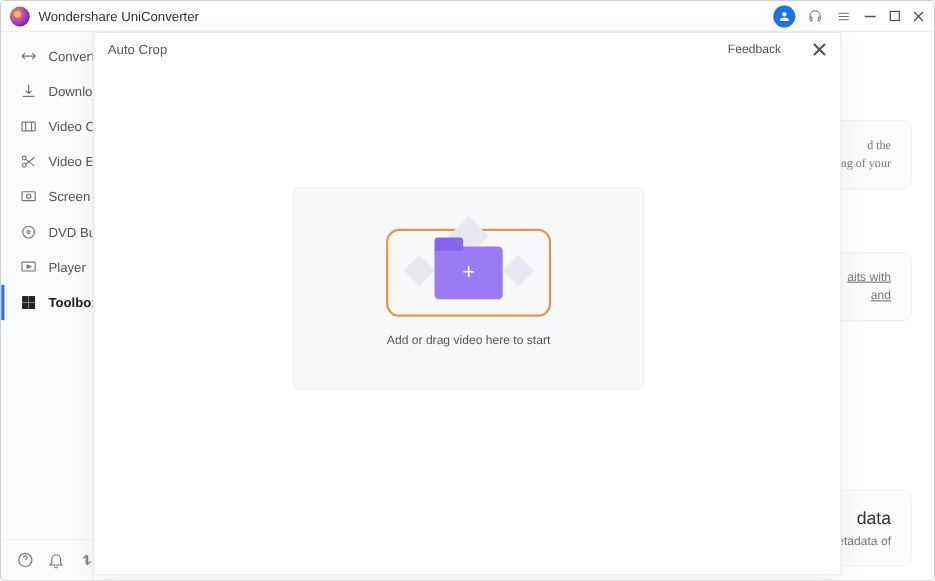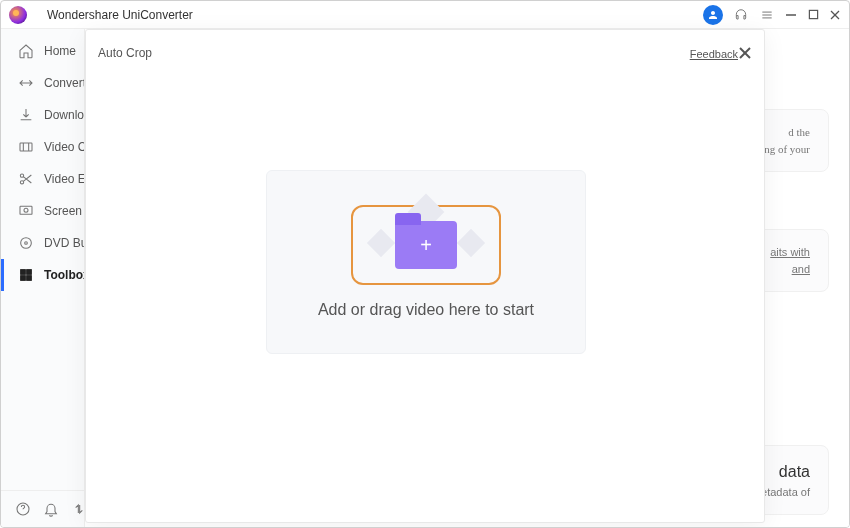--- a/index.html
+++ b/index.html
@@ -1,18 +1,18 @@
 <!DOCTYPE html>
 <html><head>
   <meta charset="utf-8">
   <style>
     * { margin: 0; padding: 0; box-sizing: border-box; font-family: -apple-system, BlinkMacSystemFont, "Segoe UI", Arial, sans-serif; }
     body { width: 850px; height: 528px; background: #fff; overflow: hidden; border: 1px solid #d0d0d0; border-radius: 4px; position: relative; }
     
-    .titlebar { height: 28px; display: flex; align-items: center; padding: 0 8px; border-bottom: 1px solid #eee; gap: 12px; }
+    .titlebar { height: 28px; display: flex; align-items: center; padding: 0 8px; border-bottom: 1px solid #eee; }
     .titlebar-logo { width: 18px; height: 18px; background: radial-gradient(circle at 35% 35%, #ff9a3c 0%, #8e2de2 60%, #2a0845 100%); border-radius: 50%; margin-right: 8px; position: relative; }
     .titlebar-logo::after { content: ''; position: absolute; top: 4px; left: 4px; width: 6px; height: 6px; background: #ffb658; border-radius: 50%; }
     .app-title { font-size: 12px; color: #333; flex: 1; }
     .titlebar-right { display: flex; align-items: center; gap: 10px; }
     .acct-icon { width: 20px; height: 20px; border-radius: 50%; background: #1a73e8; display: flex; align-items: center; justify-content: center; }
     .acct-icon svg { width: 12px; height: 12px; fill: #fff; }
     .tb-icon { width: 16px; height: 16px; color: #666; display: flex; align-items: center; justify-content: center; cursor: pointer; }
     .tb-icon svg { width: 14px; height: 14px; stroke: #666; fill: none; stroke-width: 1.5; }
     .win-btn { width: 12px; height: 12px; color: #555; cursor: pointer; display: flex; align-items: center; justify-content: center; font-size: 14px; }
     
@@ -29,37 +29,37 @@
     
     .content { flex: 1; position: relative; background: #fff; }
     
     .bg-card { position: absolute; right: 20px; background: #fbfbfc; border: 1px solid #f0f0f0; border-radius: 8px; padding: 14px 18px; font-size: 11px; color: #777; line-height: 1.5; }
     .bg-card.c1 { top: 80px; width: 250px; text-align: right; }
     .bg-card.c2 { top: 200px; width: 250px; text-align: right; }
     .bg-card.c3 { bottom: 12px; width: 250px; }
     .bg-card.c3 .bg-title { font-size: 16px; color: #333; display: block; text-align: right; }
     
     .modal { position: absolute; left: 0; top: 0; width: 680px; height: 494px; background: #ffffff; border: 1px solid #e8e8e8; border-radius: 3px; box-shadow: 0 4px 24px rgba(0,0,0,0.06); }
-    .modal-head { height: 30px; display: flex; align-items: flex-end; padding: 0 12px; }
+    .modal-head { height: 30px; display: flex; align-items: center; padding: 0 12px; }
     .modal-title { font-size: 12px; color: #555; flex: 1; }
-    .feedback { font-size: 11px; color: #555; text-decoration: underline; margin-right: 0; cursor: pointer; }
+    .feedback { font-size: 11px; color: #555; margin-right: 28px; cursor: pointer; }
     .close-x { width: 14px; height: 14px; cursor: pointer; color: #555; display: flex; align-items: center; justify-content: center; }
     .close-x svg { width: 12px; height: 12px; stroke: #555; stroke-width: 2; }
     
     .dropzone { position: absolute; left: 180px; top: 140px; width: 320px; height: 184px; background: #f7f8fa; border: 1px solid #eef0f3; border-radius: 6px; display: flex; flex-direction: column; align-items: center; justify-content: center; gap: 16px; }
     .folder-border { width: 150px; height: 80px; border: 2px solid #e6953f; border-radius: 12px; display: flex; align-items: center; justify-content: center; position: relative; cursor: pointer; }
     .diamonds { position: absolute; width: 100%; height: 100%; display: flex; align-items: center; justify-content: center; }
     .diamond { position: absolute; width: 20px; height: 20px; background: #e8e9f0; transform: rotate(45deg); }
     .d1 { left: 18px; top: 26px; }
     .d2 { right: 18px; top: 26px; }
     .dtop { width: 26px; height: 26px; top: -8px; }
     .folder { width: 62px; height: 48px; background: #9b7bf5; border-radius: 4px; position: relative; display: flex; align-items: center; justify-content: center; }
     .folder::before { content: ''; position: absolute; top: -8px; left: 0; width: 26px; height: 12px; background: #8865f0; border-radius: 3px 3px 0 0; }
     .folder-plus { color: #fff; font-size: 20px; font-weight: 300; z-index: 1; }
-    .drop-hint { font-size: 16px; color: #555; text-align: right; }
+    .drop-hint { font-size: 11px; color: #555; text-align: right; }
   </style>
 </head>
 <body>
 
 <div class="titlebar">
   <div class="titlebar-logo"></div>
   <div class="app-title">Wondershare UniConverter</div>
   <div class="titlebar-right">
     <div class="acct-icon">
       <svg viewBox="0 0 24 24">
@@ -95,28 +95,20 @@
         </svg>
     </div>
   </div>
 </div>
 
 <div class="main">
   <div class="sidebar">
     <div class="side-item">
       <span class="side-ico">
           <svg viewBox="0 0 24 24">
-            <path d="M3 11l9-8 9 8v10a1 1 0 01-1 1h-5v-7h-6v7H4a1 1 0 01-1-1z"></path>
-          </svg>
-        </span>
-      <span>Home</span>
-    </div>
-    <div class="side-item">
-      <span class="side-ico">
-          <svg viewBox="0 0 24 24">
             <path d="M7 8l-4 4 4 4M17 8l4 4-4 4M3 12h18"></path>
           </svg>
         </span>
       <span>Converter</span>
     </div>
     <div class="side-item">
       <span class="side-ico">
           <svg viewBox="0 0 24 24">
             <path d="M12 3v12m0 0l-4-4m4 4l4-4M4 19h16"></path>
           </svg>
@@ -152,20 +144,29 @@
       <span>Screen Recorder</span>
     </div>
     <div class="side-item">
       <span class="side-ico">
           <svg viewBox="0 0 24 24">
             <circle cx="12" cy="12" r="8"></circle>
             <circle cx="12" cy="12" r="2"></circle>
           </svg>
         </span>
       <span>DVD Burner</span>
+    </div>
+    <div class="side-item">
+      <span class="side-ico">
+          <svg viewBox="0 0 24 24">
+            <rect x="3" y="5" width="18" height="12" rx="1"></rect>
+            <path d="M10 9l5 2-5 2z" fill="#777"></path>
+          </svg>
+        </span>
+      <span>Player</span>
     </div>
     <div class="side-item active">
       <span class="side-ico">
           <svg viewBox="0 0 24 24" stroke="none">
             <rect x="4" y="4" width="7" height="7"></rect>
             <rect x="13" y="4" width="7" height="7"></rect>
             <rect x="4" y="13" width="7" height="7"></rect>
             <rect x="13" y="13" width="7" height="7"></rect>
           </svg>
         </span>

